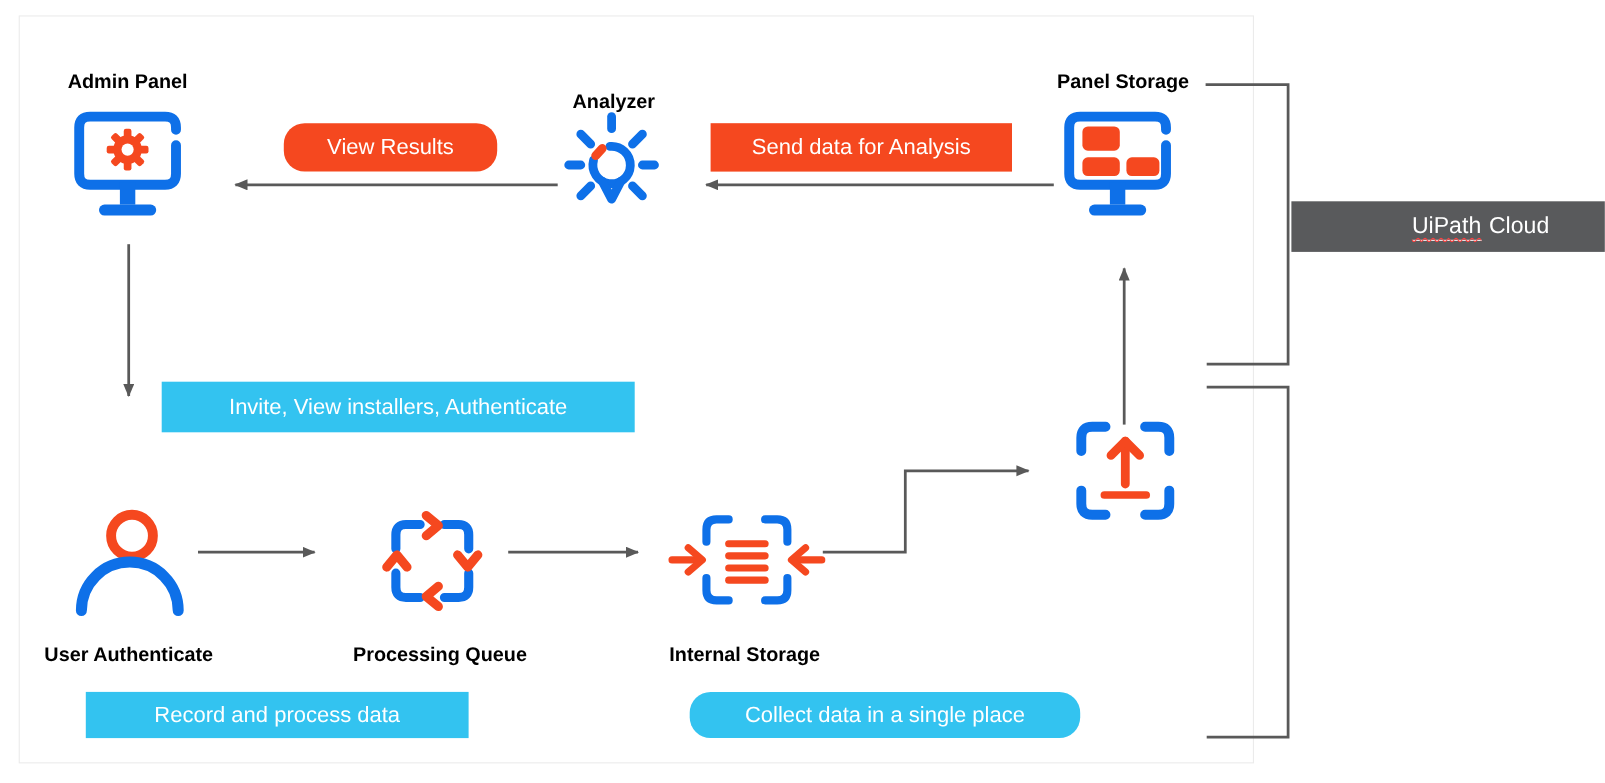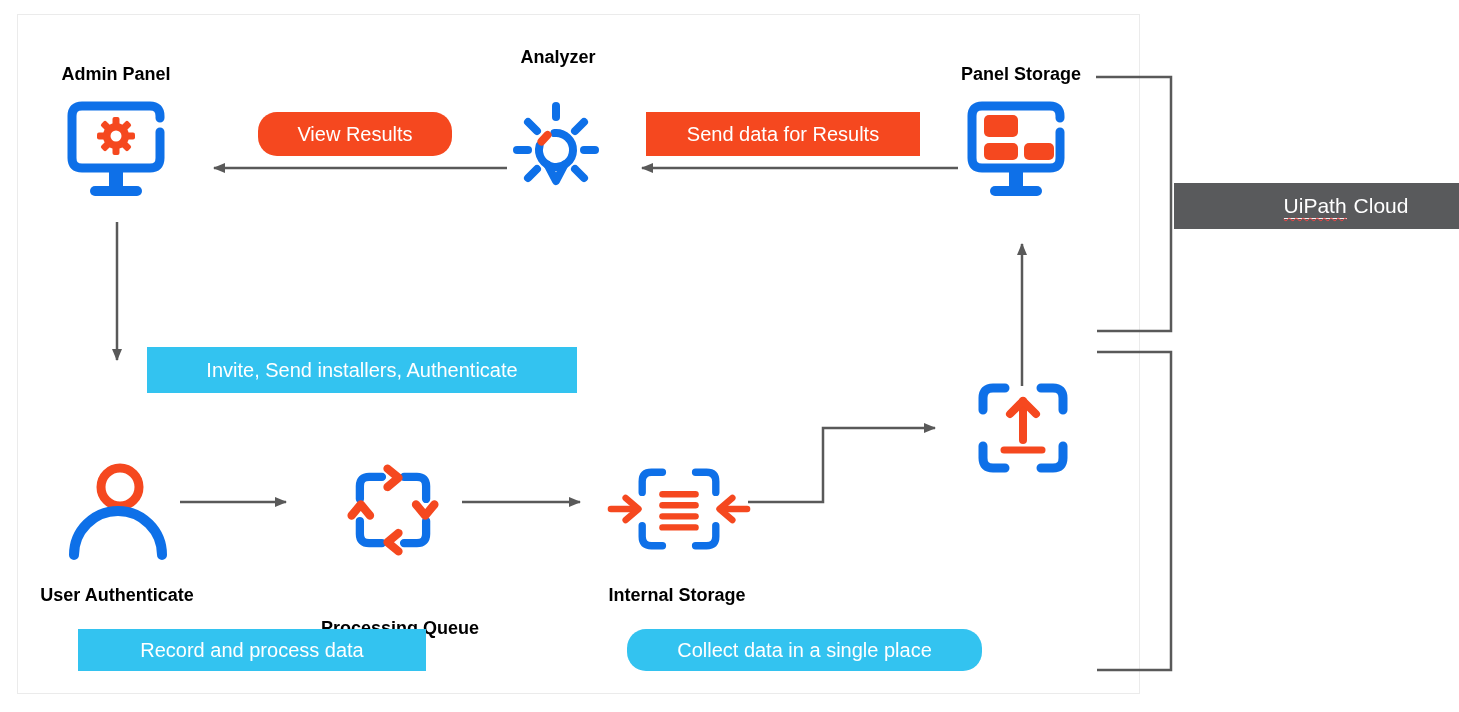--- a/index.html
+++ b/index.html
@@ -74,58 +74,58 @@
         <circle cx="52" cy="34" r="13"></circle>
       </g>
       <circle cx="52" cy="34" r="5.5" fill="#ffffff"></circle>
     </svg>
   </div>
 
   <div class="tag tag-orange" style="left:258px;top:112px;width:194px;height:44px;border-radius:19px;">
     <span>View Results</span>
   </div>
 
-  <div class="node-label" style="left:478px;top:46px;width:160px;">Analyzer</div>
+  <div class="node-label" style="left:478px;top:81px;width:160px;">Analyzer</div>
 
   <div class="icon-box" style="left:500px;top:96px;width:112px;height:104px;">
     <svg width="112" height="104" viewBox="0 0 112 104">
       <path class="st-blue" stroke-width="8" d="M39.6,49.6 A17,17 0 1 0 54.5,37.1"></path>
       <path class="st-orange" stroke-width="8" d="M41.5,45.5 L47.5,39"></path>
       <path class="st-blue" stroke-width="8" d="M47.5,68.7 L56,85 L64.5,68.7"></path>
       <path class="st-blue" stroke-width="8" d="M56,10 L56,21"></path>
       <path class="st-blue" stroke-width="8" d="M75,35 L84,26"></path>
       <path class="st-blue" stroke-width="8" d="M84,54 L95,54"></path>
       <path class="st-blue" stroke-width="8" d="M75,73 L84,82"></path>
       <path class="st-blue" stroke-width="8" d="M37,73 L28,82"></path>
       <path class="st-blue" stroke-width="8" d="M17,54 L28,54"></path>
       <path class="st-blue" stroke-width="8" d="M28,26 L37,35"></path>
     </svg>
   </div>
 
   <div class="tag tag-orange" style="left:646px;top:112px;width:274px;height:44px;">
-    <span>Send data for Results</span>
+    <span>Send data for Analysis</span>
   </div>
 
   <div class="node-label" style="left:941px;top:63px;width:160px;">Panel Storage</div>
 
   <div class="icon-box" style="left:964px;top:102px;width:104px;height:100px;">
     <svg width="104" height="100" viewBox="0 0 104 100">
       <path class="st-blue" stroke-width="9" d="M96,30 L96,56 Q96,66 86,66 L18,66 Q8,66 8,56 L8,14 Q8,4 18,4 L86,4 Q96,4 96,14 L96,16"></path>
       <rect class="f-blue" x="45" y="64" width="14" height="20"></rect>
       <rect class="f-blue" x="26" y="84" width="52" height="10" rx="5"></rect>
       <g class="f-orange">
         <rect x="20" y="13" width="34" height="22" rx="5"></rect>
         <rect x="20" y="41" width="34" height="17" rx="5"></rect>
         <rect x="60" y="41" width="30" height="17" rx="5"></rect>
       </g>
     </svg>
   </div>
 
   <div class="tag tag-cyan" style="left:147px;top:347px;width:430px;height:46px;">
-    <span>Invite, Send installers, Authenticate</span>
+    <span>Invite, View installers, Authenticate</span>
   </div>
 
   <div class="icon-box" style="left:60px;top:452px;width:130px;height:110px;">
     <svg width="130" height="110" viewBox="0 0 130 110">
       <circle class="st-orange" stroke-width="9" cx="60" cy="35" r="19"></circle>
       <path class="st-blue" stroke-width="10" d="M14,103 A44,44 0 0 1 102,103"></path>
     </svg>
   </div>
   <div class="node-label" style="left:27px;top:584px;width:180px;">User Authenticate</div>
 
@@ -134,21 +134,21 @@
       <path class="st-blue" stroke-width="9" d="M38,14 L24,14 Q14,14 14,24 L14,38"></path>
       <path class="st-blue" stroke-width="9" d="M38,14 L24,14 Q14,14 14,24 L14,38" transform="rotate(90 50 50)"></path>
       <path class="st-blue" stroke-width="9" d="M38,14 L24,14 Q14,14 14,24 L14,38" transform="rotate(180 50 50)"></path>
       <path class="st-blue" stroke-width="9" d="M38,14 L24,14 Q14,14 14,24 L14,38" transform="rotate(270 50 50)"></path>
       <path class="st-orange" stroke-width="9" d="M44,5 L56,15 L44,25"></path>
       <path class="st-orange" stroke-width="9" d="M44,5 L56,15 L44,25" transform="rotate(90 50 50)"></path>
       <path class="st-orange" stroke-width="9" d="M44,5 L56,15 L44,25" transform="rotate(180 50 50)"></path>
       <path class="st-orange" stroke-width="9" d="M44,5 L56,15 L44,25" transform="rotate(270 50 50)"></path>
     </svg>
   </div>
-  <div class="node-label" style="left:310px;top:617px;width:180px;">Processing Queue</div>
+  <div class="node-label" style="left:310px;top:584px;width:180px;">Processing Queue</div>
 
   <div class="icon-box" style="left:605px;top:463px;width:148px;height:92px;">
     <svg width="148" height="92" viewBox="0 0 160 100">
       <path class="st-blue" stroke-width="8" d="M62,10 L50,10 Q40,10 40,20 L40,32"></path>
       <path class="st-blue" stroke-width="8" d="M62,10 L50,10 Q40,10 40,20 L40,32" transform="rotate(90 80 50)"></path>
       <path class="st-blue" stroke-width="8" d="M62,10 L50,10 Q40,10 40,20 L40,32" transform="rotate(180 80 50)"></path>
       <path class="st-blue" stroke-width="8" d="M62,10 L50,10 Q40,10 40,20 L40,32" transform="rotate(270 80 50)"></path>
       <g class="st-orange" stroke-width="7">
         <path d="M62,34 L98,34"></path>
         <path d="M62,46 L98,46"></path>

